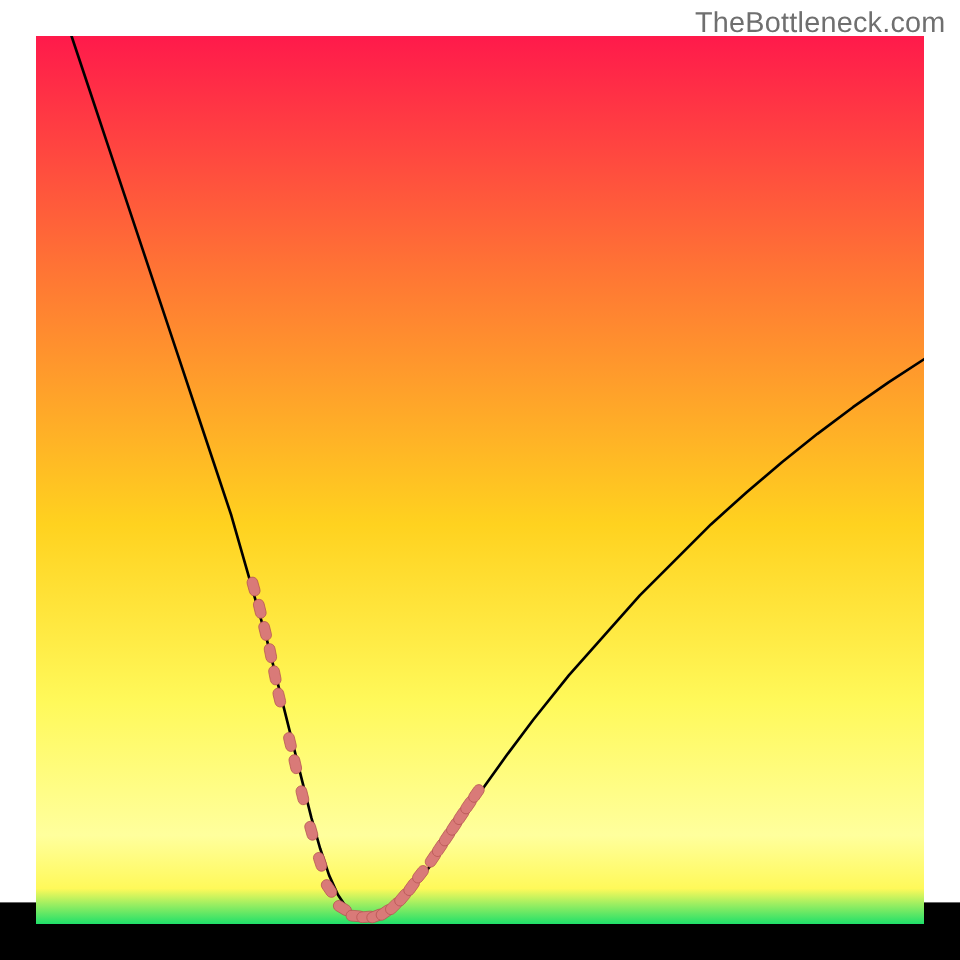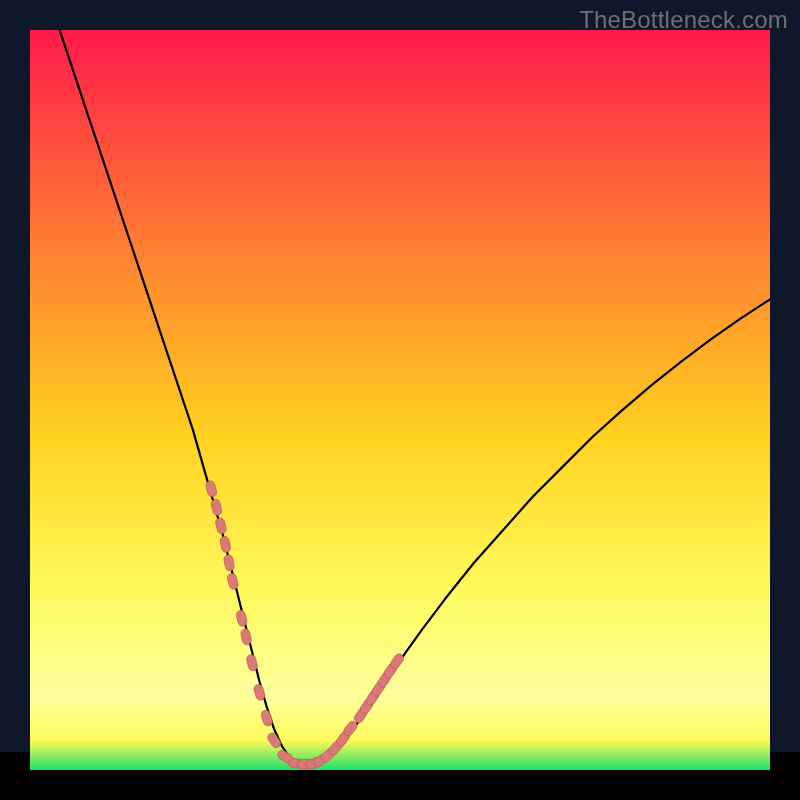--- a/index.html
+++ b/index.html
@@ -10,21 +10,21 @@
     background: #000;
     overflow: hidden;
     font-family: Arial, Helvetica, sans-serif;
   }
   .frame {
     position: absolute;
     left: 0;
     top: 0;
     width: 800px;
     height: 752px;
-    background: #0f172a;
+    background: #ffffff;
   }
   .plot-area {
     position: absolute;
     left: 30px;
     top: 30px;
     width: 740px;
     height: 740px;
   }
   .watermark {
     position: absolute;

